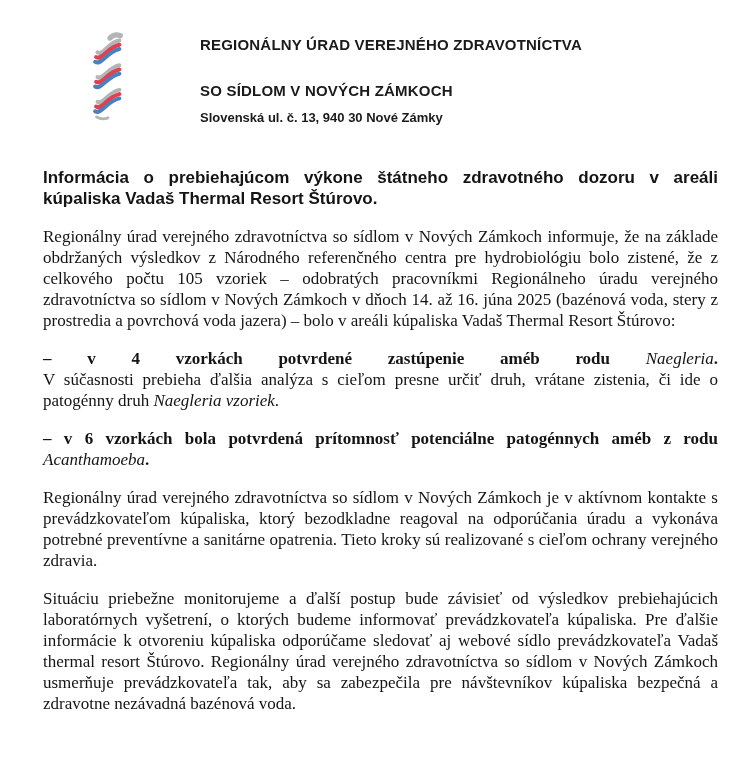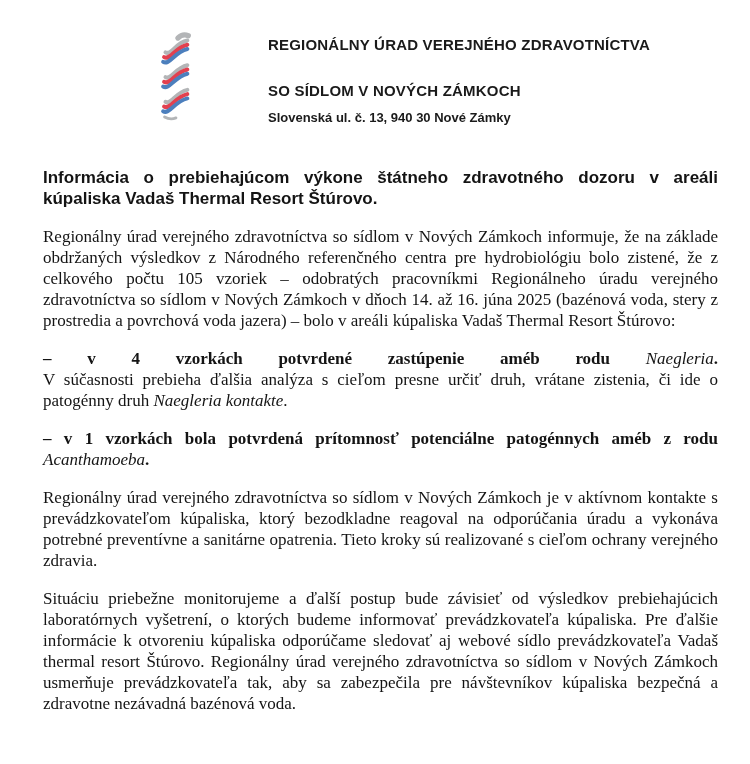--- a/index.html
+++ b/index.html
@@ -11,21 +11,20 @@
     background:#ffffff;
     color:#141414;
     font-family:"Liberation Serif", serif;
     padding:28px 32px 0 43px;
     overflow:hidden;
   }
   .letterhead {
     display:flex;
     align-items:flex-start;
     height:106px;
-    justify-content:center;
   }
   .logo {
     flex:none;
     width:38px;
     height:96px;
     margin-left:45px;
     margin-top:2px;
   }
   .letterhead-text {
     margin-left:74px;
@@ -80,20 +79,20 @@
       <div class="org2">SO SÍDLOM V NOVÝCH ZÁMKOCH</div>
       <div class="addr">Slovenská ul. č. 13, 940 30 Nové Zámky</div>
     </div>
   </header>
 
   <main>
     <h1 class="doc-title">Informácia o prebiehajúcom výkone štátneho zdravotného dozoru v areáli kúpaliska Vadaš Thermal Resort Štúrovo.</h1>
     <div id="paragraphs">
         <p class="para"><span>Regionálny úrad verejného zdravotníctva so sídlom v Nových Zámkoch informuje, že na základe obdržaných výsledkov z Národného referenčného centra pre hydrobiológiu bolo zistené, že z celkového počtu 105 vzoriek – odobratých pracovníkmi Regionálneho úradu verejného zdravotníctva so sídlom v Nových Zámkoch v dňoch 14. až 16. júna 2025 (bazénová voda, stery z prostredia a povrchová voda jazera) – bolo v areáli kúpaliska Vadaš Thermal Resort Štúrovo:</span></p>
         <p class="para justify-last"><span class="seg-b">– v 4 vzorkách potvrdené zastúpenie améb rodu </span><span class="seg-bi">Naegleria</span><span class="seg-b">.</span></p>
-        <p class="para no-gap"><span>V súčasnosti prebieha ďalšia analýza s cieľom presne určiť druh, vrátane zistenia, či ide o patogénny druh </span><span class="seg-i">Naegleria kontakte</span><span>.</span></p>
-        <p class="para"><span class="seg-b">– v 1 vzorkách bola potvrdená prítomnosť potenciálne patogénnych améb z rodu </span><span class="seg-bi">Acanthamoeba</span><span class="seg-b">.</span></p>
+        <p class="para no-gap"><span>V súčasnosti prebieha ďalšia analýza s cieľom presne určiť druh, vrátane zistenia, či ide o patogénny druh </span><span class="seg-i">Naegleria vzoriek</span><span>.</span></p>
+        <p class="para"><span class="seg-b">– v 6 vzorkách bola potvrdená prítomnosť potenciálne patogénnych améb z rodu </span><span class="seg-bi">Acanthamoeba</span><span class="seg-b">.</span></p>
         <p class="para"><span>Regionálny úrad verejného zdravotníctva so sídlom v Nových Zámkoch je v aktívnom kontakte s prevádzkovateľom kúpaliska, ktorý bezodkladne reagoval na odporúčania úradu a vykonáva potrebné preventívne a sanitárne opatrenia. Tieto kroky sú realizované s cieľom ochrany verejného zdravia.</span></p>
         <p class="para"><span>Situáciu priebežne monitorujeme a ďalší postup bude závisieť od výsledkov prebiehajúcich laboratórnych vyšetrení, o ktorých budeme informovať prevádzkovateľa kúpaliska. Pre ďalšie informácie k otvoreniu kúpaliska odporúčame sledovať aj webové sídlo prevádzkovateľa Vadaš thermal resort Štúrovo. Regionálny úrad verejného zdravotníctva so sídlom v Nových Zámkoch usmerňuje prevádzkovateľa tak, aby sa zabezpečila pre návštevníkov kúpaliska bezpečná a zdravotne nezávadná bazénová voda.</span></p>
       </div>
   </main>
 
 </div>
 
 </body></html>

